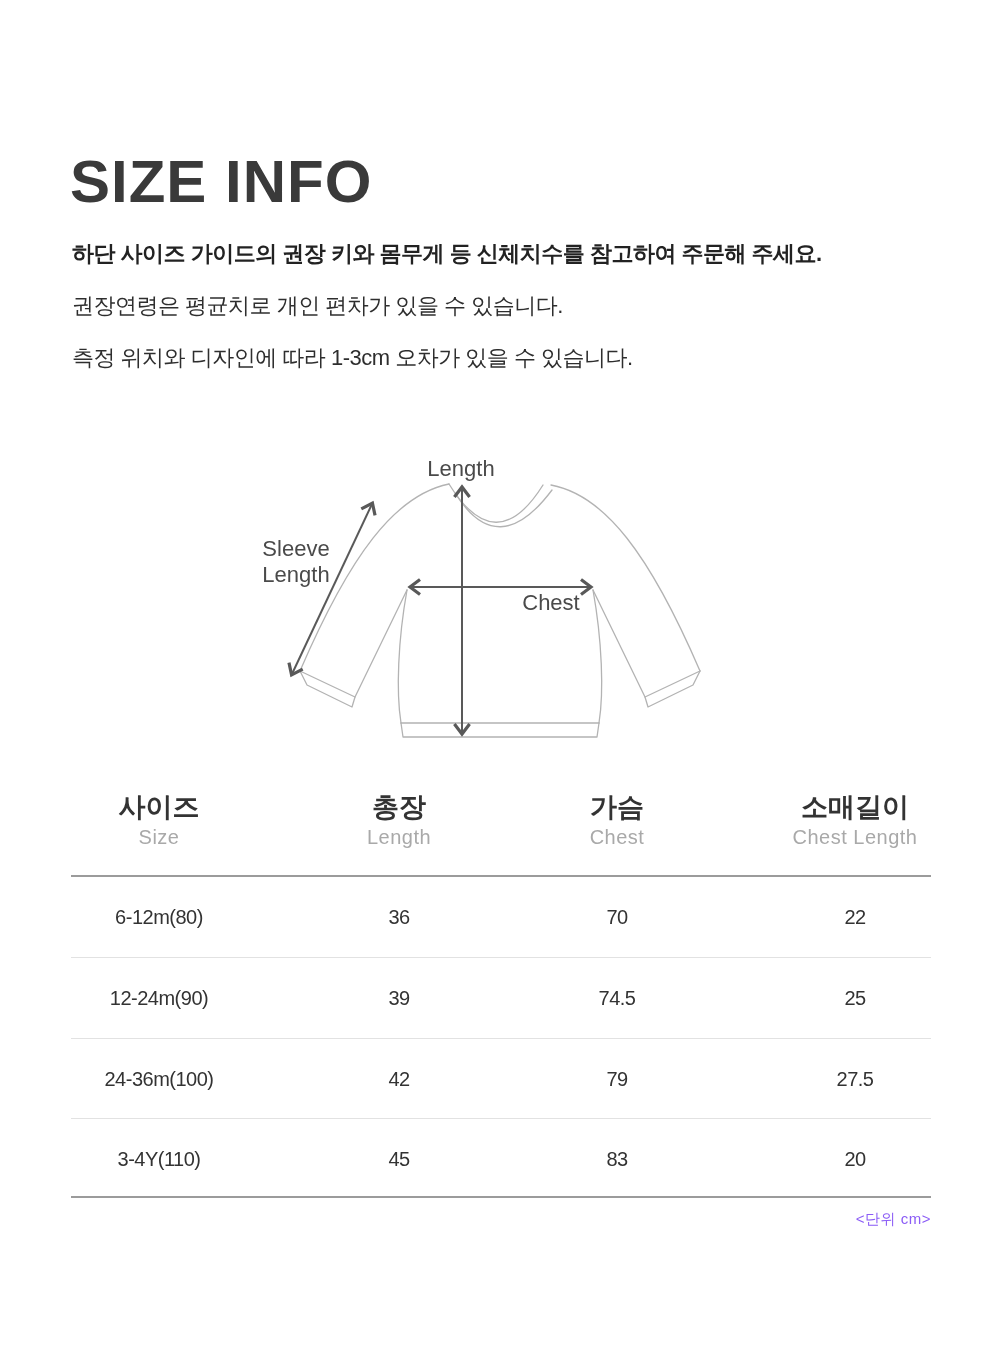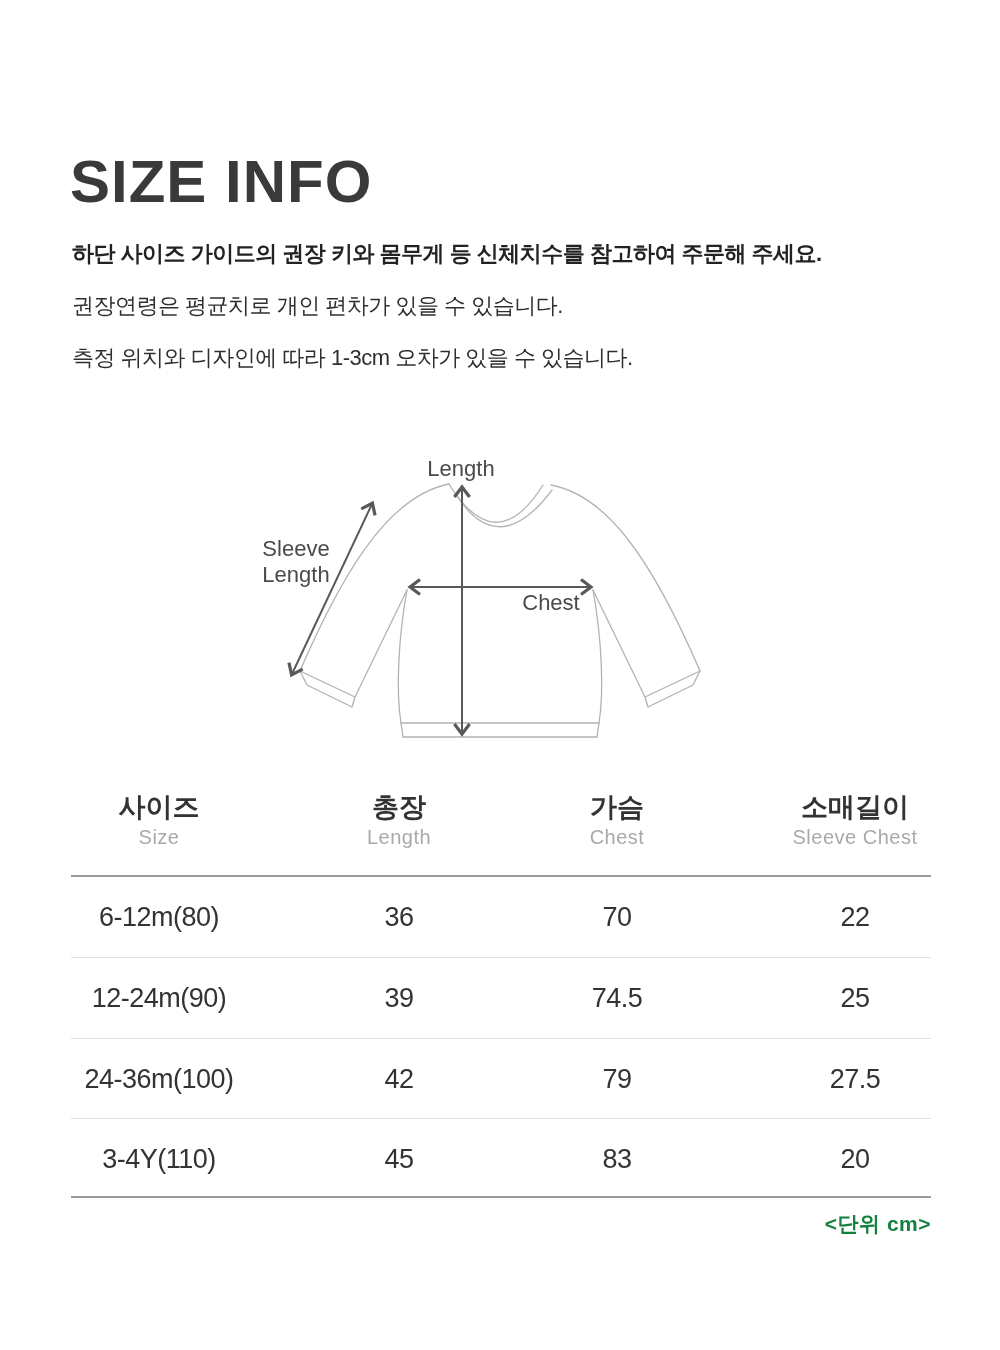--- a/index.html
+++ b/index.html
@@ -22,26 +22,26 @@
   .diagram text{fill:#4a4a4a;font-family:"Liberation Sans", sans-serif;font-size:22px;}
   
   .th-ko{position:absolute;top:789px;font-size:27px;font-weight:700;color:#333;transform:translateX(-50%);white-space:nowrap;}
   .th-en{position:absolute;top:826px;font-size:20px;font-weight:400;color:#a9a9a9;transform:translateX(-50%);white-space:nowrap;letter-spacing:0.5px;}
   .rule{position:absolute;left:71px;width:860px;}
   .rule.strong{height:2px;background:#9b9b9b;}
   .rule.light{height:1px;background:#e2e2e2;}
   .trow{position:absolute;left:0;width:1000px;height:80px;}
   .trow span{
     position:absolute;top:50%;transform:translate(-50%,-50%);
-    font-size:27px;color:#333;white-space:nowrap;letter-spacing:-0.5px;
+    font-size:20px;color:#333;white-space:nowrap;letter-spacing:-0.5px;
   }
   .c1{left:159px;} .c2{left:399px;} .c3{left:617px;} .c4{left:855px;}
   .unit{
     position:absolute;right:69px;top:1210px;
-    font-size:21px;color:#15803d;letter-spacing:0.5px;font-weight:bold;
+    font-size:15px;color:#8b5cf6;letter-spacing:0.5px;
   }
 </style>
 </head>
 <body>
 
 <div class="page">
 
   <h1 class="title">SIZE INFO</h1>
 
   <div class="intro">
@@ -91,21 +91,21 @@
 
   <div>
     <div class="th-ko c1">사이즈</div>
     <div class="th-ko c2">총장</div>
     <div class="th-ko c3">가슴</div>
     <div class="th-ko c4">소매길이</div>
 
     <div class="th-en c1">Size</div>
     <div class="th-en c2">Length</div>
     <div class="th-en c3">Chest</div>
-    <div class="th-en c4">Sleeve Chest</div>
+    <div class="th-en c4">Chest Length</div>
 
     <div class="rule strong" style="top:875px;"></div>
 
     <div class="trow" style="top:877px;">
       <span class="c1">6-12m(80)</span>
       <span class="c2">36</span>
       <span class="c3">70</span>
       <span class="c4">22</span>
     </div>
     <div class="rule light" style="top:957px;"></div>

